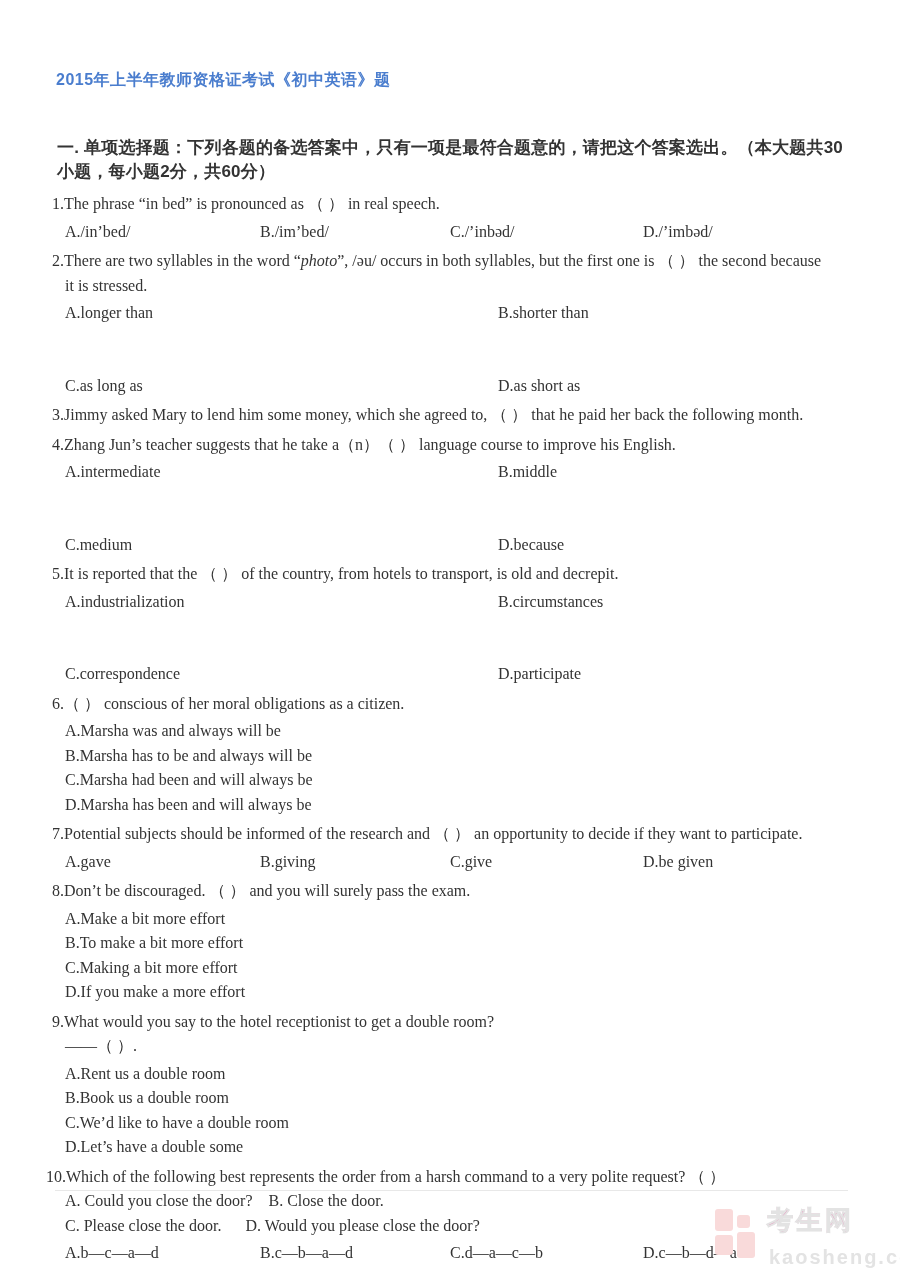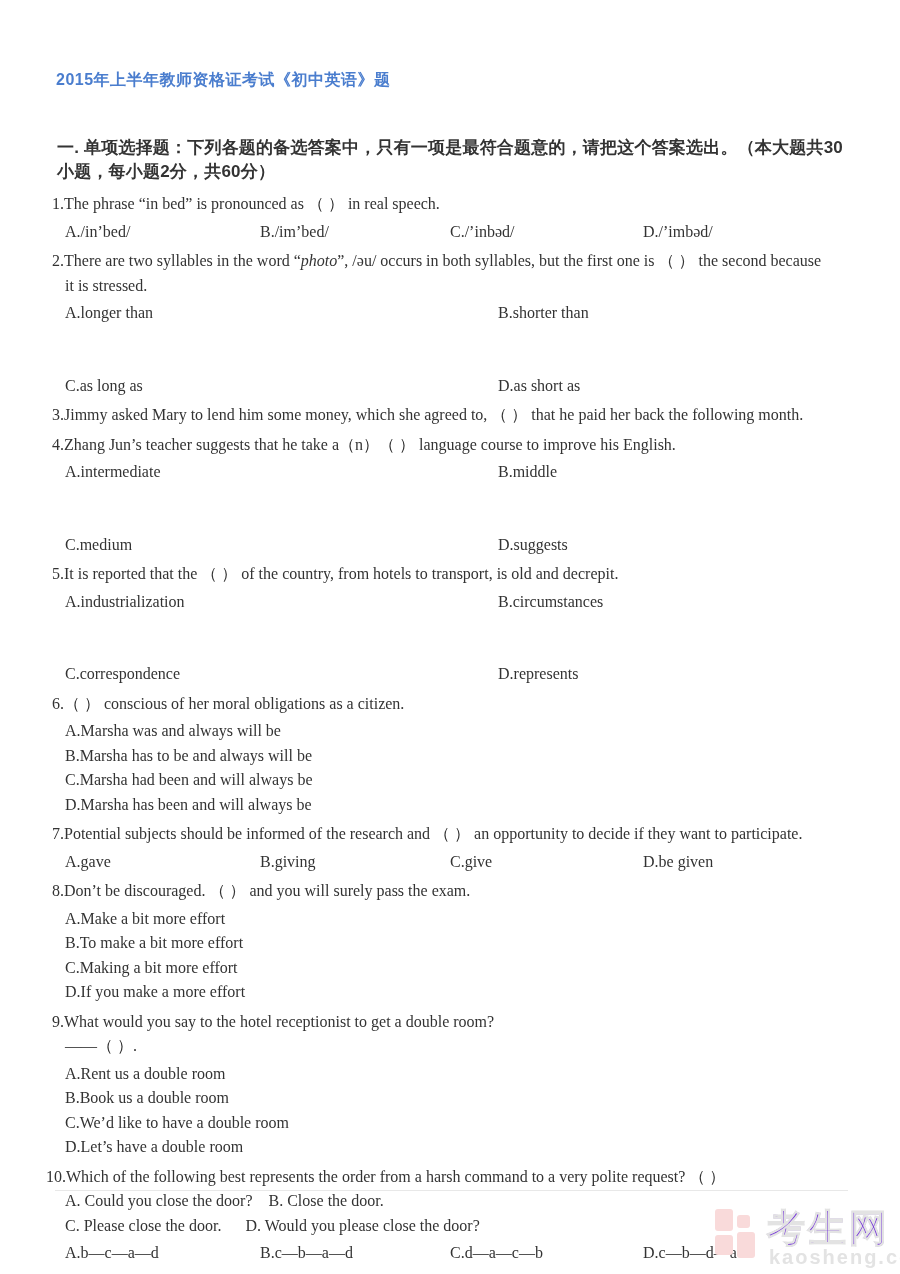--- a/index.html
+++ b/index.html
@@ -95,23 +95,23 @@
   }
   .wm-logo .b1 { left: 0;    top: 0;  width: 18px; height: 22px; }
   .wm-logo .b2 { left: 0;    top: 26px; width: 18px; height: 20px; }
   .wm-logo .b3 { left: 22px; top: 6px;  width: 13px; height: 13px; }
   .wm-logo .b4 { left: 22px; top: 23px; width: 18px; height: 26px; }
   .wm-name {
     position: absolute;
     left: 54px;
     top: 0;
     font-family: "Liberation Sans", sans-serif;
-    font-size: 38px;
-    font-weight: bold;
-    color: #6d28d9;
+    font-size: 26px;
+    font-weight: bold;
+    color: #ec4899;
     -webkit-text-stroke: 1px #e3e3e3;
     letter-spacing: 3px;
     white-space: nowrap;
   }
   .wm-url {
     position: absolute;
     left: 56px;
     top: 43px;
     font-family: "Liberation Sans", sans-serif;
     font-size: 20px;
@@ -154,31 +154,31 @@
   <div class="question">
     <div class="q-text"><span>3.</span><span>Jimmy asked Mary to lend him some money, which she agreed to, （ ） that he paid her back the following month.</span></div>
   </div>
 
   <div class="question">
     <div class="q-text"><span>4.</span><span>Zhang Jun’s teacher suggests that he take a（n）（ ） language course to improve his English.</span></div>
     <div class="options cols2">
       <span class="opt">A.intermediate</span>
       <span class="opt">B.middle</span>
       <span class="opt">C.medium</span>
-      <span class="opt">D.suggests</span>
+      <span class="opt">D.because</span>
     </div>
   </div>
 
   <div class="question">
     <div class="q-text"><span>5.</span><span>It is reported that the （ ） of the country, from hotels to transport, is old and decrepit.</span></div>
     <div class="options cols2">
       <span class="opt">A.industrialization</span>
       <span class="opt">B.circumstances</span>
       <span class="opt">C.correspondence</span>
-      <span class="opt">D.represents</span>
+      <span class="opt">D.participate</span>
     </div>
   </div>
 
   <div class="question">
     <div class="q-text"><span>6.</span><span>（ ） conscious of her moral obligations as a citizen.</span></div>
     <div class="options stack">
       <span class="opt">A.Marsha was and always will be</span>
       <span class="opt">B.Marsha has to be and always will be</span>
       <span class="opt">C.Marsha had been and will always be</span>
       <span class="opt">D.Marsha has been and will always be</span>
@@ -205,21 +205,21 @@
     </div>
   </div>
 
   <div class="question">
     <div class="q-text"><span>9.</span><span>What would you say to the hotel receptionist to get a double room?</span></div>
     <div class="answer-line">——（ ）.</div>
     <div class="options stack">
       <span class="opt">A.Rent us a double room</span>
       <span class="opt">B.Book us a double room</span>
       <span class="opt">C.We’d like to have a double room</span>
-      <span class="opt">D.Let’s have a double room</span>
+      <span class="opt">D.Let’s have a double some</span>
     </div>
   </div>
 
   <div class="question q-ten">
     <div class="q-text"><span>10.</span><span>Which of the following best represents the order from a harsh command to a very polite request? （ ）</span></div>
     <div class="pair-line">A. Could you close the door?    B. Close the door.</div>
     <div class="pair-line">C. Please close the door.      D. Would you please close the door?</div>
     <div class="options cols4">
       <span class="opt">A.b—c—a—d</span>
       <span class="opt">B.c—b—a—d</span>

